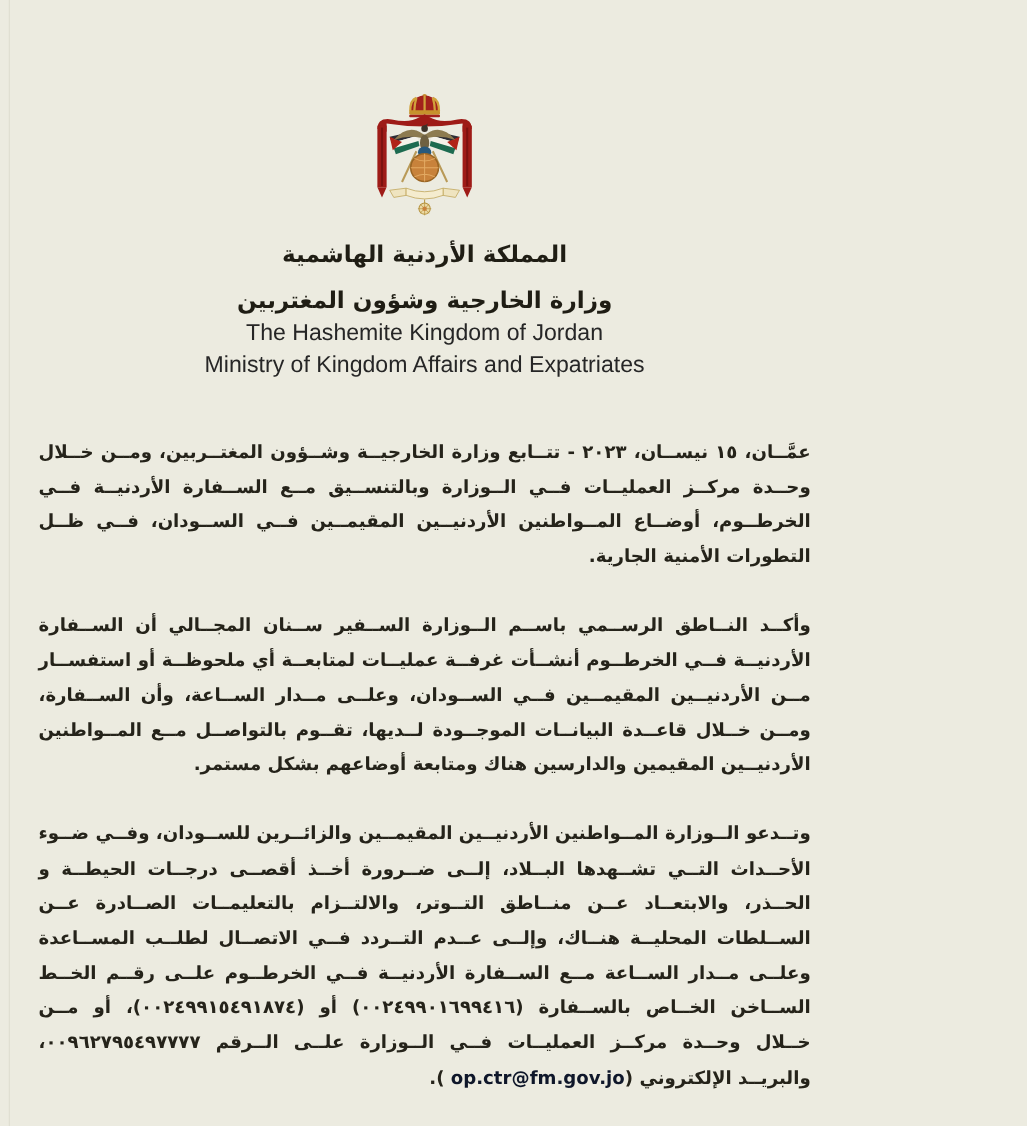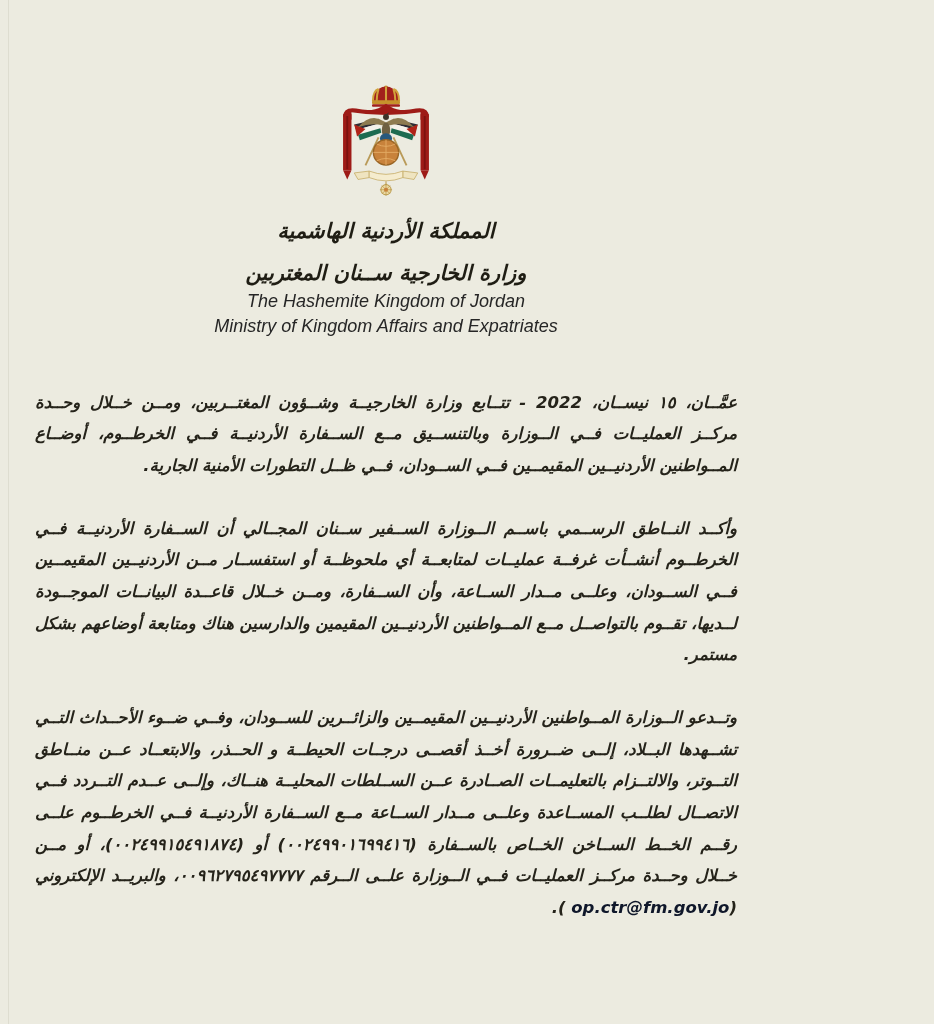--- a/index.html
+++ b/index.html
@@ -11,39 +11,38 @@
     overflow: hidden;
     font-family: "DejaVu Sans", sans-serif;
   }
   .edge-line {
     position: absolute; left: 8px; top: 0; bottom: 0; width: 1px;
     background: rgba(120,120,100,0.12);
   }
   .doc {
     width: 772px;
     text-align: center;
-    font-style: italic;
   }
   .emblem-wrap {
     padding-top: 82px;
     line-height: 0;
   }
   .title-ar {
     font-family: "DejaVu Sans", sans-serif;
     font-weight: 700;
     font-size: 21px;
     color: #1f1d14;
     direction: rtl;
     margin-top: 9px;
     line-height: 1.55;
   }
   .title-en {
     font-family: "Liberation Sans", "DejaVu Sans", sans-serif;
     font-weight: 400;
-    font-size: 18px;
+    font-size: 21px;
     color: #262626;
     line-height: 1.38;
   }
   .body-text {
     width: 702px;
     margin: 48px auto 0 auto;
     direction: rtl;
     text-align: justify;
     font-family: "DejaVu Sans", sans-serif;
     font-weight: 700;
@@ -130,29 +129,29 @@
         <path d="M60,105 L60,109" stroke="#b69440" stroke-width="1"></path>
         <circle cx="60" cy="114" r="5.5" fill="#ecd9a4" stroke="#b69440" stroke-width="1"></circle>
         <path d="M60,107.5 L60,120.5 M53.5,114 L66.5,114 M55.5,109.5 L64.5,118.5 M64.5,109.5 L55.5,118.5" stroke="#b69440" stroke-width="0.7"></path>
         <circle cx="60" cy="114" r="2.2" fill="#c8823b"></circle>
       </g>
     </svg>
   </div>
 
   <div class="title-ar" dir="rtl">المملكة الأردنية الهاشمية</div>
 
-  <div class="title-ar" dir="rtl">وزارة الخارجية ســنان المغتربين</div>
+  <div class="title-ar" dir="rtl">وزارة الخارجية وشؤون المغتربين</div>
 
   <div class="title-en">The Hashemite Kingdom of Jordan</div>
 
   <div class="title-en">Ministry of Kingdom Affairs and Expatriates</div>
 
   <div class="body-text">
 
-    <p>عمَّــان، ١٥ نيســان، 2022 - تتــابع وزارة الخارجيــة وشــؤون المغتــربين، ومــن خــلال وحــدة مركــز العمليــات فــي الــوزارة وبالتنســيق مــع الســفارة الأردنيــة فــي الخرطــوم، أوضــاع المــواطنين الأردنيــين المقيمــين فــي الســودان، فــي ظــل التطورات الأمنية الجارية.</p>
+    <p>عمَّــان، ١٥ نيســان، ٢٠٢٣ - تتــابع وزارة الخارجيــة وشــؤون المغتــربين، ومــن خــلال وحــدة مركــز العمليــات فــي الــوزارة وبالتنســيق مــع الســفارة الأردنيــة فــي الخرطــوم، أوضــاع المــواطنين الأردنيــين المقيمــين فــي الســودان، فــي ظــل التطورات الأمنية الجارية.</p>
 
     <p>وأكــد النــاطق الرســمي باســم الــوزارة الســفير ســنان المجــالي أن الســفارة الأردنيــة فــي الخرطــوم أنشــأت غرفــة عمليــات لمتابعــة أي ملحوظــة أو استفســار مــن الأردنيــين المقيمــين فــي الســودان، وعلــى مــدار الســاعة، وأن الســفارة، ومــن خــلال قاعــدة البيانــات الموجــودة لــديها، تقــوم بالتواصــل مــع المــواطنين الأردنيــين المقيمين والدارسين هناك ومتابعة أوضاعهم بشكل مستمر.</p>
 
     <p><span>وتــدعو الــوزارة المــواطنين الأردنيــين المقيمــين والزائــرين للســودان، وفــي ضــوء الأحــداث التــي تشــهدها البــلاد، إلــى ضــرورة أخــذ أقصــى درجــات الحيطــة و الحــذر، والابتعــاد عــن منــاطق التــوتر، والالتــزام بالتعليمــات الصــادرة عــن الســلطات المحليــة هنــاك، وإلــى عــدم التــردد فــي الاتصــال لطلــب المســاعدة وعلــى مــدار الســاعة مــع الســفارة الأردنيــة فــي الخرطــوم علــى رقــم الخــط الســاخن الخــاص بالســفارة (٠٠٢٤٩٩٠١٦٩٩٤١٦) أو (٠٠٢٤٩٩١٥٤٩١٨٧٤)، أو مــن خــلال وحــدة مركــز العمليــات فــي الــوزارة علــى الــرقم ٠٠٩٦٢٧٩٥٤٩٧٧٧٧، والبريــد الإلكتروني (</span><span class="email-link" dir="ltr">op.ctr@fm.gov.jo</span><span> ).</span></p>
 
   </div>
 
 </div>
 
 </body></html>

